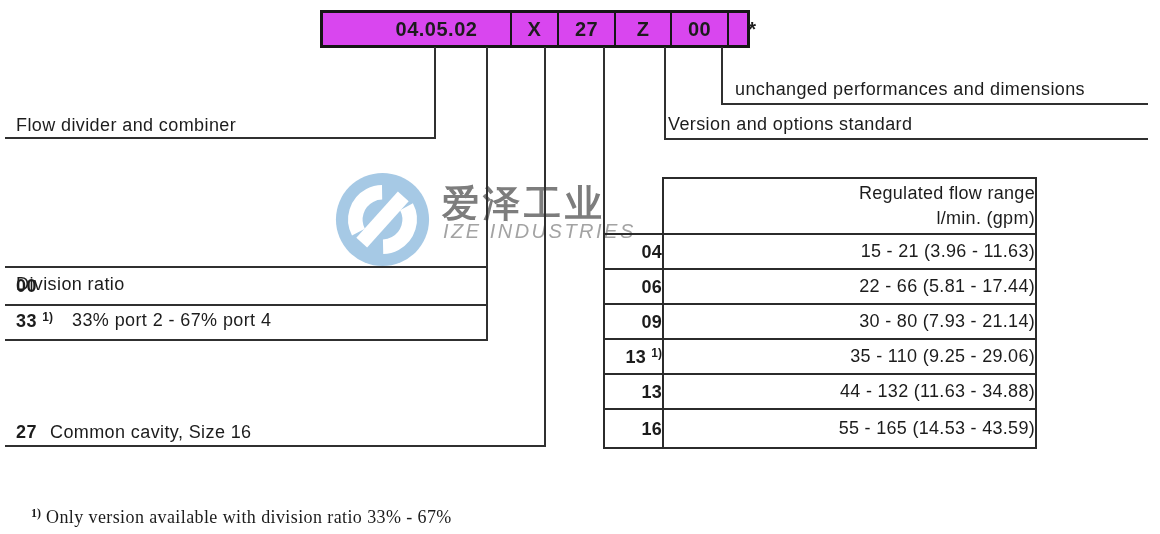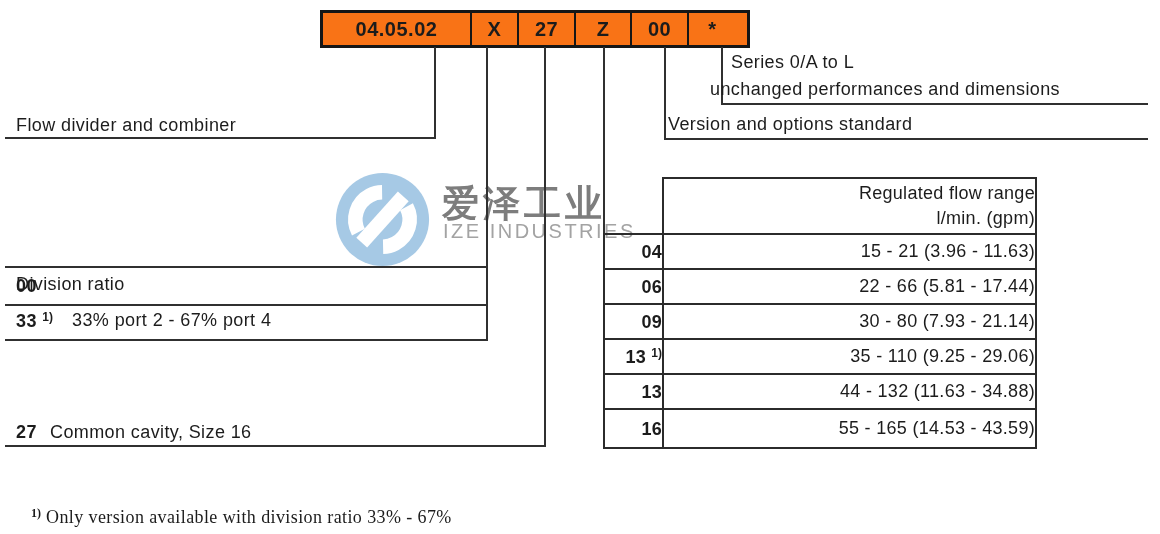--- a/index.html
+++ b/index.html
@@ -7,21 +7,21 @@
     position:relative;width:1160px;height:534px;background:#ffffff;overflow:hidden;
     font-family:"Liberation Sans","DejaVu Sans",sans-serif;color:#1c1c1c;
   }
   .abs{position:absolute;}
   .txt{font-size:18px;letter-spacing:0.4px;white-space:nowrap;}
   .bold{font-weight:bold;}
   .page-title{left:8px;top:5px;font-size:21px;font-weight:bold;letter-spacing:0.2px;}
   
   .code-boxes{
     left:320px;top:10px;height:38px;width:430px;box-sizing:border-box;
-    display:flex;border:3px solid #161616;background:#f97316;
+    display:flex;border:3px solid #161616;background:#d946ef;padding-left:40px;
   }
   .code-cell{
     display:flex;align-items:center;justify-content:center;
     font-weight:bold;font-size:20px;box-sizing:border-box;letter-spacing:0.5px;
   }
   .code-cell + .code-cell{border-left:2px solid #161616;}
   
   .vline{width:2px;background:#303030;}
   .hline{height:2px;background:#303030;}
   
@@ -32,21 +32,21 @@
   table.flow-table td{border:2px solid #2b2b2b;text-align:right;padding:0;}
   table.flow-table td.no-border{border:none;background:transparent;}
   td.ft-head{width:371px;height:54px;}
   .ft-head-inner{display:flex;flex-direction:column;justify-content:center;gap:3px;line-height:1.2;}
   td.ft-code{width:57px;height:33px;font-weight:bold;}
   td.ft-val{height:33px;}
   tr.last td{height:37px;}
   sup.fn{font-size:12px;font-weight:bold;vertical-align:6px;letter-spacing:0;}
   
   .wm-cn{left:442px;top:179px;font-size:37px;font-weight:bold;color:#7d7d7d;letter-spacing:4px;white-space:nowrap;}
-  .wm-en{left:443px;top:220px;font-size:20px;color:#a3a3a3;letter-spacing:2.5px;white-space:nowrap;}
+  .wm-en{left:443px;top:220px;font-size:20px;color:#a3a3a3;letter-spacing:2.5px;white-space:nowrap;font-style:italic;}
 </style>
 </head>
 <body>
 
 <div class="page">
 
   <div class="abs" style="left:334px;top:171px;width:97px;height:97px;">
     <svg width="97" height="97" viewBox="0 0 100 100">
       <circle cx="50" cy="50" r="48" fill="#a6c9e5"></circle>
       <circle cx="50" cy="50" r="28" fill="none" stroke="#ffffff" stroke-width="15" stroke-dasharray="57 31" transform="rotate(-28 50 50)"></circle>
@@ -76,22 +76,21 @@
   <div class="abs hline" style="left:5px;top:137px;width:431px;"></div>
   <div class="abs hline" style="left:721px;top:103px;width:427px;"></div>
   <div class="abs hline" style="left:664px;top:138px;width:484px;"></div>
   <div class="abs hline" style="left:5px;top:266px;width:483px;"></div>
   <div class="abs hline" style="left:5px;top:304px;width:483px;"></div>
   <div class="abs hline" style="left:5px;top:339px;width:483px;"></div>
   <div class="abs hline" style="left:5px;top:445px;width:541px;"></div>
 
   <div class="abs txt" style="left:16px;top:115px;">Flow divider and combiner</div>
 
-  <div class="abs txt" style="left:731px;top:52px;">Series 0/A to L</div>
-  <div class="abs txt" style="left:710px;top:79px;">unchanged performances and dimensions</div>
+  <div class="abs txt" style="left:735px;top:79px;">unchanged performances and dimensions</div>
   <div class="abs txt" style="left:668px;top:114px;">Version and options standard</div>
 
   <div class="abs txt" style="left:16px;top:242px;margin-top:32px;">Division ratio</div>
 
   <div class="abs txt bold" style="left:16px;top:275px;"><span>00</span><sup class="fn"></sup></div>
 
   <div class="abs txt bold" style="left:16px;top:310px;"><span>33</span> <sup class="fn">1)</sup></div>
   <div class="abs txt" style="left:72px;top:310px;">33% port 2 - 67% port 4</div>
 
   <div class="abs txt bold" style="left:16px;top:422px;">27</div>

